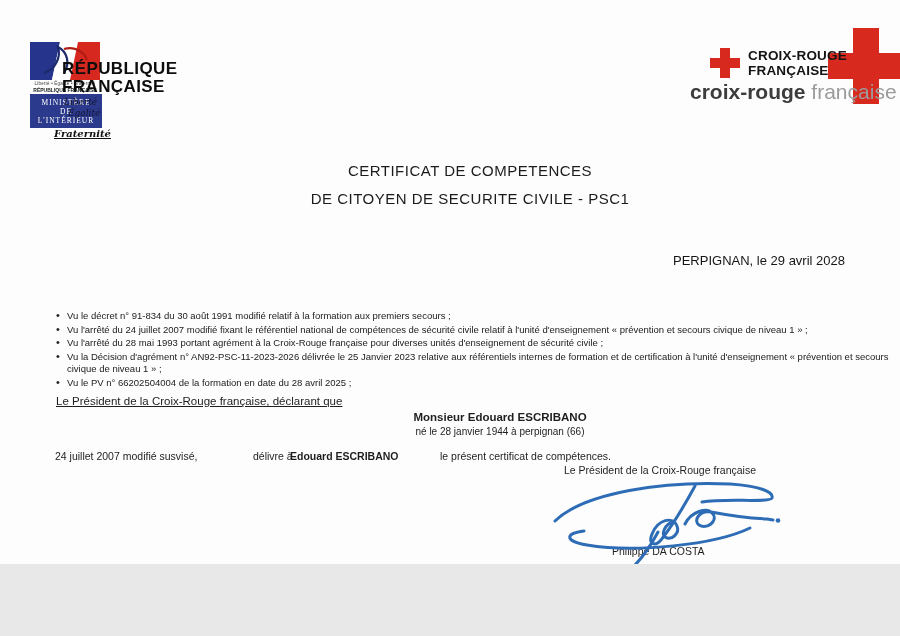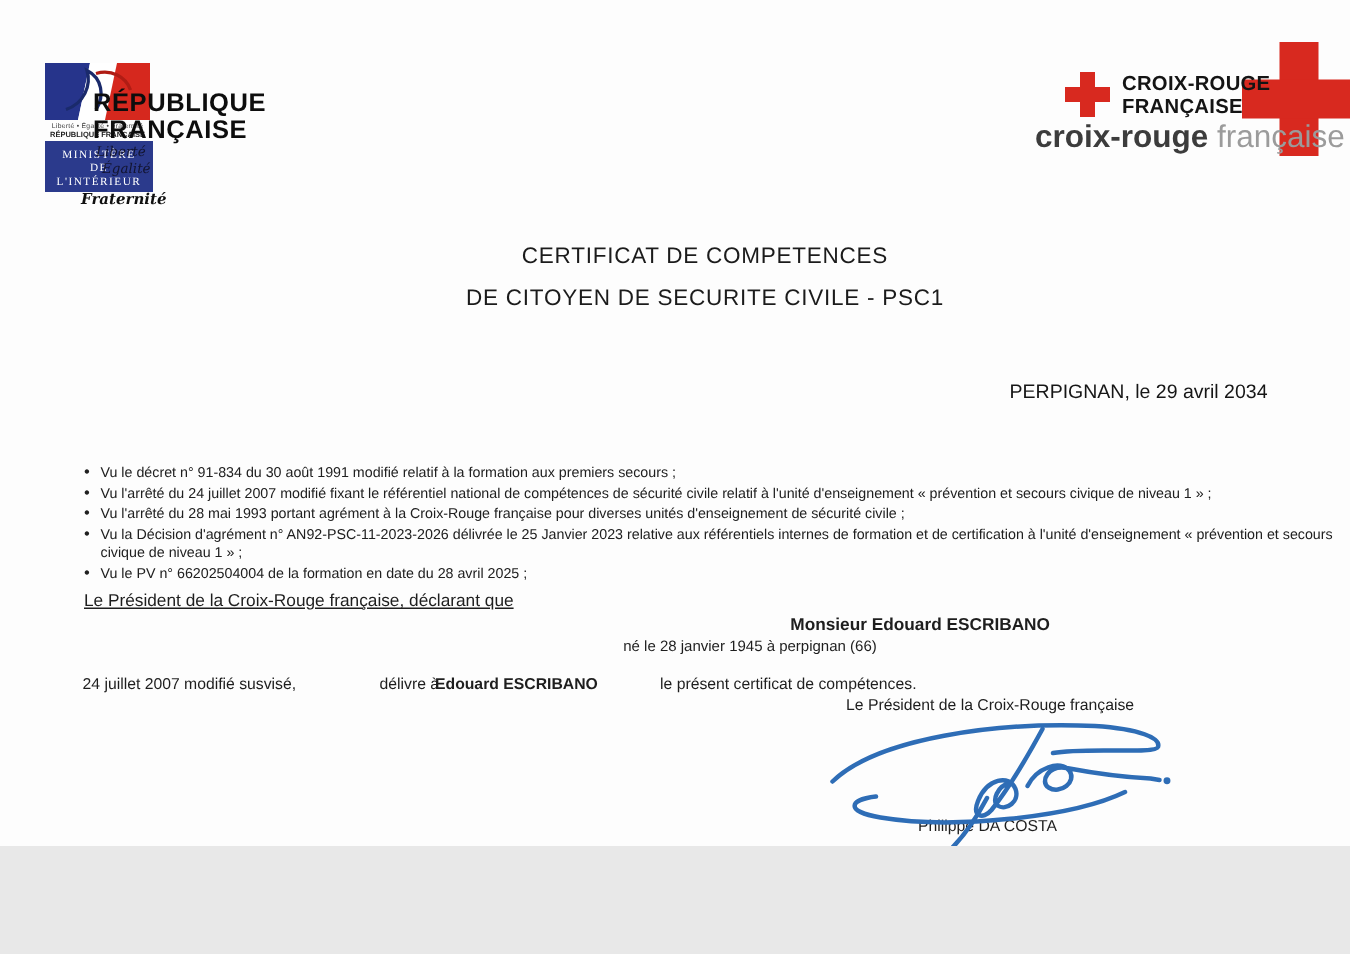--- a/index.html
+++ b/index.html
@@ -17,21 +17,21 @@
   
   #gov-logo{left:28px;top:40px;width:170px;height:100px;}
   #flag{left:2px;top:2px;width:70px;height:38px;}
   #gov-tiny1{left:0;top:41px;width:74px;text-align:center;font-size:4.5px;color:#3c3c3c;letter-spacing:.2px;white-space:nowrap;}
   #gov-tiny2{left:0;top:47px;width:74px;text-align:center;font-size:5px;font-weight:bold;color:#222;white-space:nowrap;}
   #ministry-box{left:2px;top:54px;width:72px;height:34px;background:#2b3a8c;display:flex;flex-direction:column;align-items:center;justify-content:center;}
   #ministry-box div{color:#fff;font-family:"Liberation Serif", serif;font-size:7.5px;line-height:9px;letter-spacing:1px;white-space:nowrap;}
   .script{font-family:"DejaVu Serif", serif;font-style:italic;}
   #script-lib{left:36px;top:57px;font-size:9px;color:rgba(15,15,35,.88);z-index:4;}
   #script-ega{left:40px;top:68px;font-size:9px;color:rgba(15,15,35,.88);z-index:4;}
-  #script-fra{left:26px;top:88px;font-size:10px;font-weight:bold;color:#101010;}
+  #script-fra{left:26px;top:88px;font-size:10px;font-weight:bold;color:#101010;text-decoration:underline;}
   #gov-wordmark{left:34px;top:20px;z-index:5;font-weight:bold;font-size:17px;line-height:18px;letter-spacing:.4px;color:#0d0d0d;white-space:nowrap;}
 
   
   .cross{position:absolute;}
   .cross::before{content:"";position:absolute;left:33.5%;top:0;width:33%;height:100%;background:#d8291f;}
   .cross::after{content:"";position:absolute;top:33.5%;left:0;width:100%;height:33%;background:#d8291f;}
   #cross-big{left:828px;top:28px;width:76px;height:76px;z-index:1;}
   #cross-small{left:710px;top:48px;width:30px;height:30px;z-index:2;}
   #crf-brand{left:748px;top:49px;z-index:3;font-weight:bold;font-size:13.5px;line-height:14.5px;letter-spacing:.2px;color:#141414;white-space:nowrap;}
   #crf-wordmark{left:690px;top:80px;z-index:3;font-size:21px;white-space:nowrap;}
@@ -43,21 +43,21 @@
   #title2{left:20px;top:190px;width:900px;text-align:center;font-size:15px;letter-spacing:.5px;color:#1b1b1b;}
   #dateline{left:500px;top:253px;width:345px;text-align:right;font-size:13px;color:#161616;}
 
   
   #recitals{left:67px;top:310px;width:824px;margin:0;padding:0;list-style:none;font-size:9.5px;line-height:12.5px;color:#202020;}
   #recitals li{position:relative;margin-bottom:1px;}
   #recitals li::before{content:"\2022";position:absolute;left:-11px;top:-1px;font-size:11px;}
 
   
   #declaration{left:56px;top:395px;font-size:11.5px;white-space:nowrap;text-decoration:underline;}
-  #recipient{left:300px;top:411px;width:400px;text-align:right;font-weight:bold;font-size:11.5px;white-space:nowrap;}
+  #recipient{left:300px;top:411px;width:400px;text-align:center;font-weight:bold;font-size:11.5px;white-space:nowrap;}
   #birthline{left:300px;top:426px;width:400px;text-align:center;font-size:10px;white-space:nowrap;}
   #para1{left:55px;top:438px;font-size:10.5px;white-space:nowrap;}
   .p2{top:449.5px;font-size:10.5px;white-space:nowrap;}
   #p2a{left:55px;}
   #p2b{left:253px;}
   #p2c{left:290px;font-weight:bold;}
   #p2d{left:440px;}
 
   
   #sig-title{left:564px;top:464px;font-size:10.5px;white-space:nowrap;}
@@ -100,33 +100,33 @@
   <div class="cross" id="cross-small"></div>
   <div id="crf-brand" class="abs">
     <div>CROIX-ROUGE</div>
     <div>FRANÇAISE</div>
   </div>
   <div id="crf-wordmark" class="abs"><span class="wb">croix-rouge</span><span class="wl"> française</span></div>
 
   <div id="title1" class="abs">CERTIFICAT DE COMPETENCES</div>
   <div id="title2" class="abs">DE CITOYEN DE SECURITE CIVILE - PSC1</div>
 
-  <div id="dateline" class="abs">PERPIGNAN, le 29 avril 2034</div>
+  <div id="dateline" class="abs">PERPIGNAN, le 29 avril 2028</div>
 
   <ul id="recitals" class="abs">
     <li>Vu le décret n° 91-834 du 30 août 1991 modifié relatif à la formation aux premiers secours ;</li>
     <li>Vu l'arrêté du 24 juillet 2007 modifié fixant le référentiel national de compétences de sécurité civile relatif à l'unité d'enseignement « prévention et secours civique de niveau 1 » ;</li>
     <li>Vu l'arrêté du 28 mai 1993 portant agrément à la Croix-Rouge française pour diverses unités d'enseignement de sécurité civile ;</li>
     <li>Vu la Décision d'agrément n° AN92-PSC-11-2023-2026 délivrée le 25 Janvier 2023 relative aux référentiels internes de formation et de certification à l'unité d'enseignement « prévention et secours civique de niveau 1 » ;</li>
     <li>Vu le PV n° 66202504004 de la formation en date du 28 avril 2025 ;</li>
   </ul>
 
   <div id="declaration" class="abs">Le Président de la Croix-Rouge française, déclarant que</div>
   <div id="recipient" class="abs">Monsieur Edouard ESCRIBANO</div>
-  <div id="birthline" class="abs">né le 28 janvier 1945 à perpignan (66)</div>
+  <div id="birthline" class="abs">né le 28 janvier 1944 à perpignan (66)</div>
   <div id="p2a" class="abs p2">24 juillet 2007 modifié susvisé,</div>
   <div id="p2b" class="abs p2">délivre à</div>
   <div id="p2c" class="abs p2">Edouard ESCRIBANO</div>
   <div id="p2d" class="abs p2">le présent certificat de compétences.</div>
 
   <div id="sig-title" class="abs">Le Président de la Croix-Rouge française</div>
   <svg id="sig-svg" class="abs" width="250" height="96" viewBox="0 0 250 96">
     <g fill="none" stroke="#2e6db6" stroke-width="3" stroke-linecap="round" stroke-linejoin="round">
       <path d="M10,49 C40,20 120,9 185,12 C215,14 229,20 227,26 C225,31 180,26 157,30"></path>
       <path d="M150,14 C138,36 124,58 116,68 C110,75 103,72 107,62 C113,47 128,44 132,54 C135,62 126,69 120,65 C116,62 120,52 128,50"></path>

